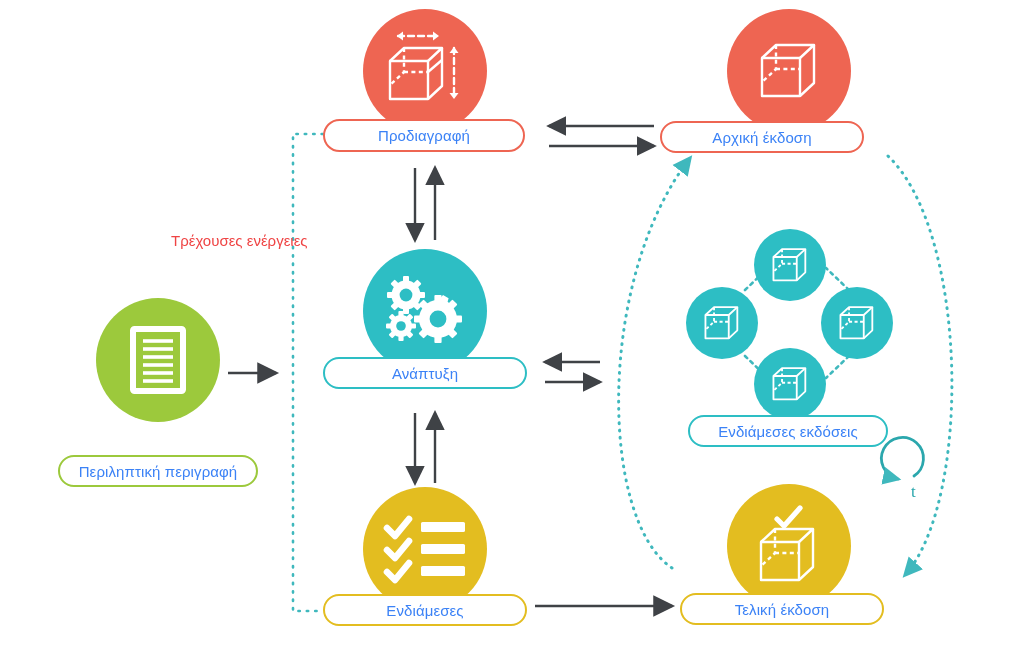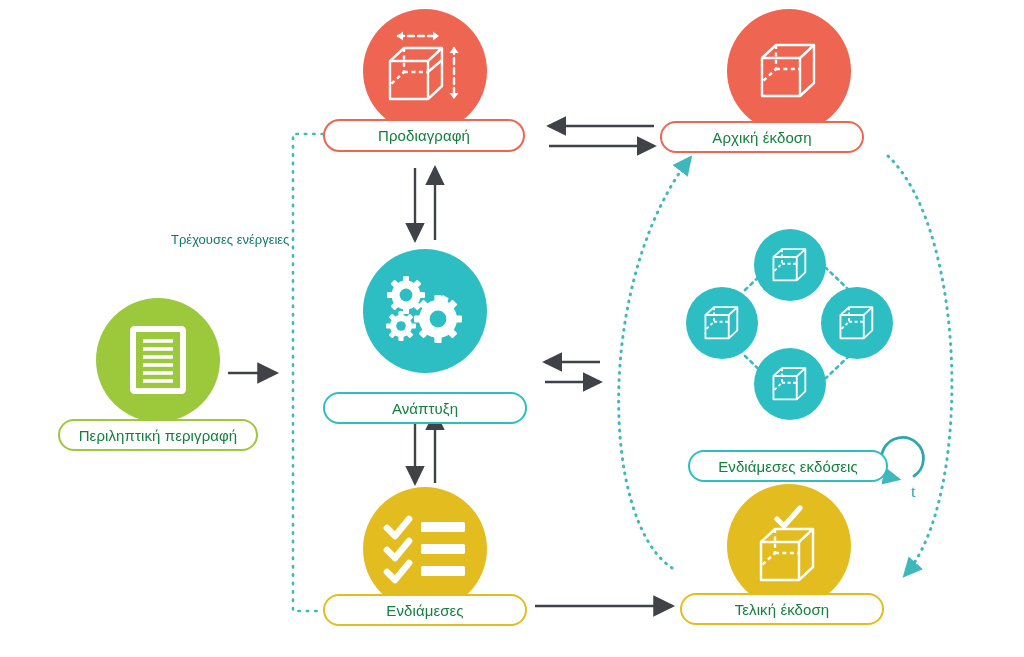--- a/index.html
+++ b/index.html
@@ -37,39 +37,39 @@
   }
   .pill {
     position: absolute;
     box-sizing: border-box;
     background: #ffffff;
     border: 2px solid #cccccc;
     border-radius: 20px;
     display: flex;
     align-items: center;
     justify-content: center;
-    color: #15803d;
+    color: #3b82f6;
     font-size: 15px;
     letter-spacing: .1px;
     white-space: nowrap;
   }
   .pill-red    { border-color: #ee6552; }
-  .pill-teal   { border-color: #2dbec4; margin-top: 35px; }
+  .pill-teal   { border-color: #2dbec4; }
   .pill-gold   { border-color: #e3bd20; }
-  .pill-green  { border-color: #9cc93c; }
+  .pill-green  { border-color: #9cc93c; margin-top: 36px; }
 
   .bub-red   { background: #ee6552; }
   .bub-teal  { background: #2dbec4; }
   .bub-gold  { background: #e3bd20; }
   .bub-green { background: #9cc93c; }
 
   .mini-label {
     position: absolute;
-    color: #0f766e;
-    font-size: 13px;
+    color: #ef4444;
+    font-size: 15px;
     white-space: nowrap;
   }
   .t-glyph {
     position: absolute;
     color: #2ba7ad;
     font-size: 17px;
     font-family: "Liberation Serif", serif;
   }
   svg.icon { display: block; overflow: visible; }
 </style>

